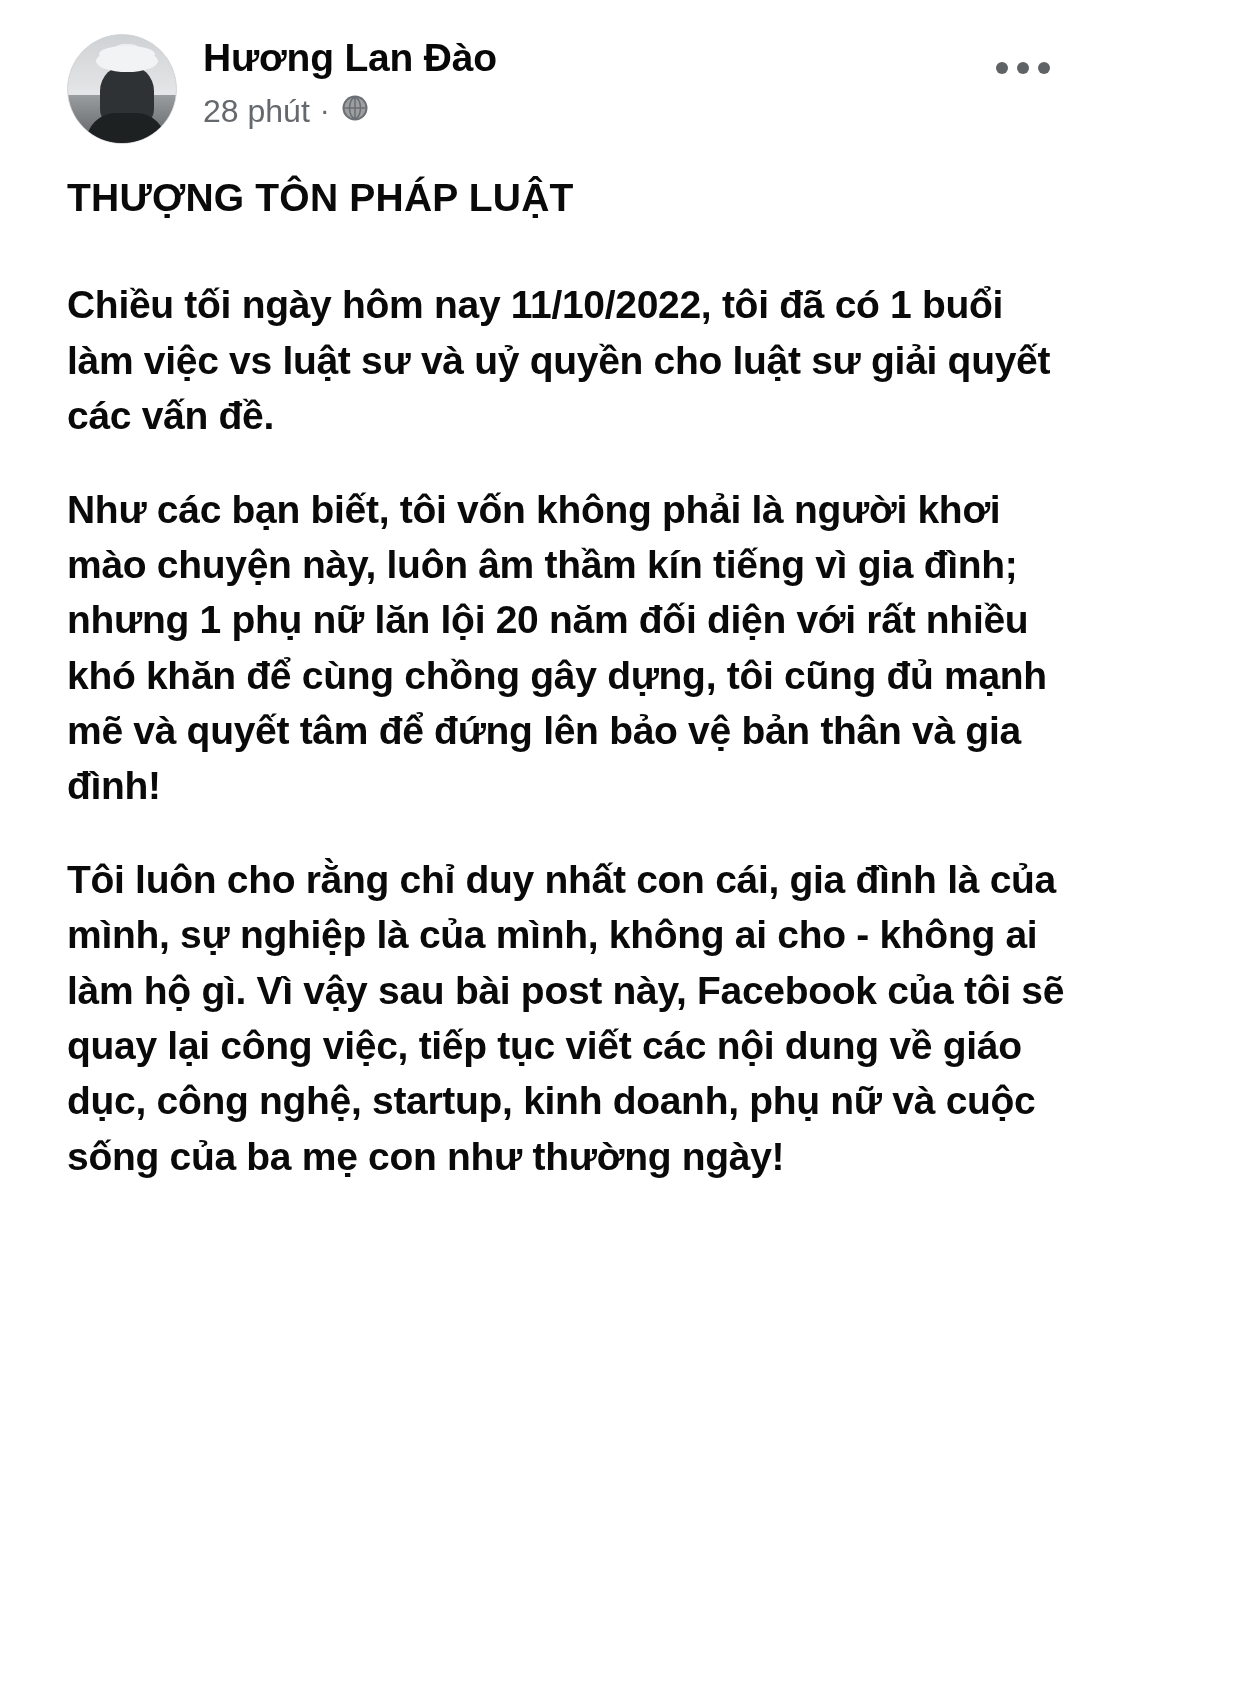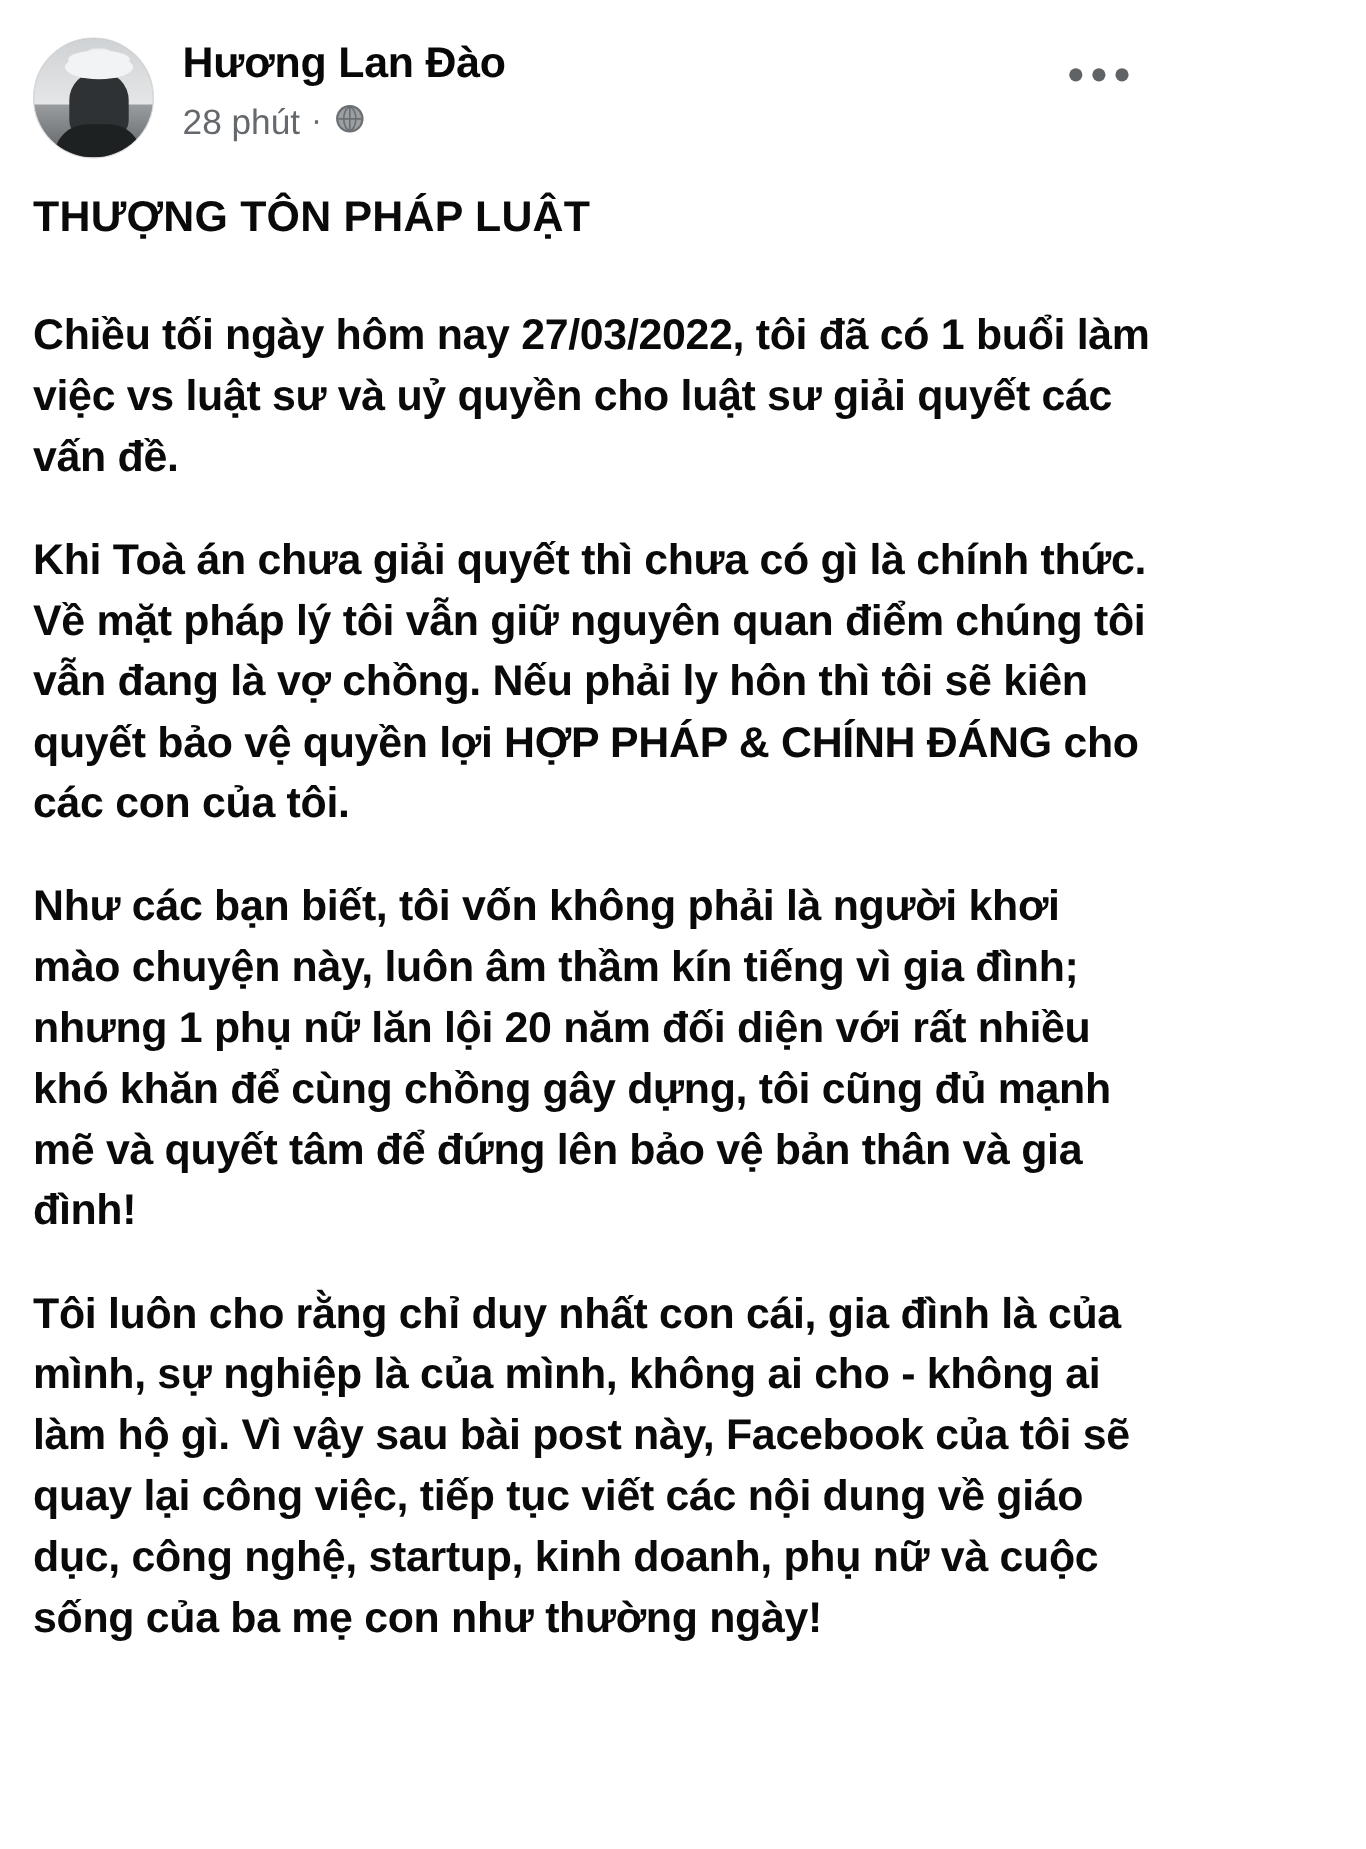--- a/index.html
+++ b/index.html
@@ -11,21 +11,22 @@
     width: 1242px;
     min-height: 1681px;
     font-family: "Liberation Sans", sans-serif;
     color: #0b0b0b;
     -webkit-font-smoothing: antialiased;
   }
 
   .post {
     width: 1080px;
     box-sizing: border-box;
-    padding: 28px 30px 0 30px;
+    padding: 28px 30px 0 43px;
+    margin-left: 24px;
   }
 
   
   .post-header {
     display: flex;
     align-items: flex-start;
     position: relative;
     min-height: 120px;
   }
 
@@ -196,19 +197,18 @@
 
     <div class="menu-dots">
       <span></span>
       <span></span>
       <span></span>
     </div>
   </div>
 
   <div class="post-body">
     <p class="title">THƯỢNG TÔN PHÁP LUẬT</p>
-    <p>Chiều tối ngày hôm nay 27/03/2022, tôi đã có 1 buổi làm việc vs luật sư và uỷ quyền cho luật sư giải quyết các vấn đề.</p>
-    <p>Khi Toà án chưa giải quyết thì chưa có gì là chính thức. Về mặt pháp lý tôi vẫn giữ nguyên quan điểm chúng tôi vẫn đang là vợ chồng. Nếu phải ly hôn thì tôi sẽ kiên quyết bảo vệ quyền lợi HỢP PHÁP &amp; CHÍNH ĐÁNG cho các con của tôi.</p>
+    <p>Chiều tối ngày hôm nay 11/10/2022, tôi đã có 1 buổi làm việc vs luật sư và uỷ quyền cho luật sư giải quyết các vấn đề.</p>
     <p>Như các bạn biết, tôi vốn không phải là người khơi mào chuyện này, luôn âm thầm kín tiếng vì gia đình; nhưng 1 phụ nữ lăn lội 20 năm đối diện với rất nhiều khó khăn để cùng chồng gây dựng, tôi cũng đủ mạnh mẽ và quyết tâm để đứng lên bảo vệ bản thân và gia đình!</p>
     <p>Tôi luôn cho rằng chỉ duy nhất con cái, gia đình là của mình, sự nghiệp là của mình, không ai cho - không ai làm hộ gì. Vì vậy sau bài post này, Facebook của tôi sẽ quay lại công việc, tiếp tục viết các nội dung về giáo dục, công nghệ, startup, kinh doanh, phụ nữ và cuộc sống của ba mẹ con như thường ngày!</p>
   </div>
 
 </div>
 
 </body></html>

